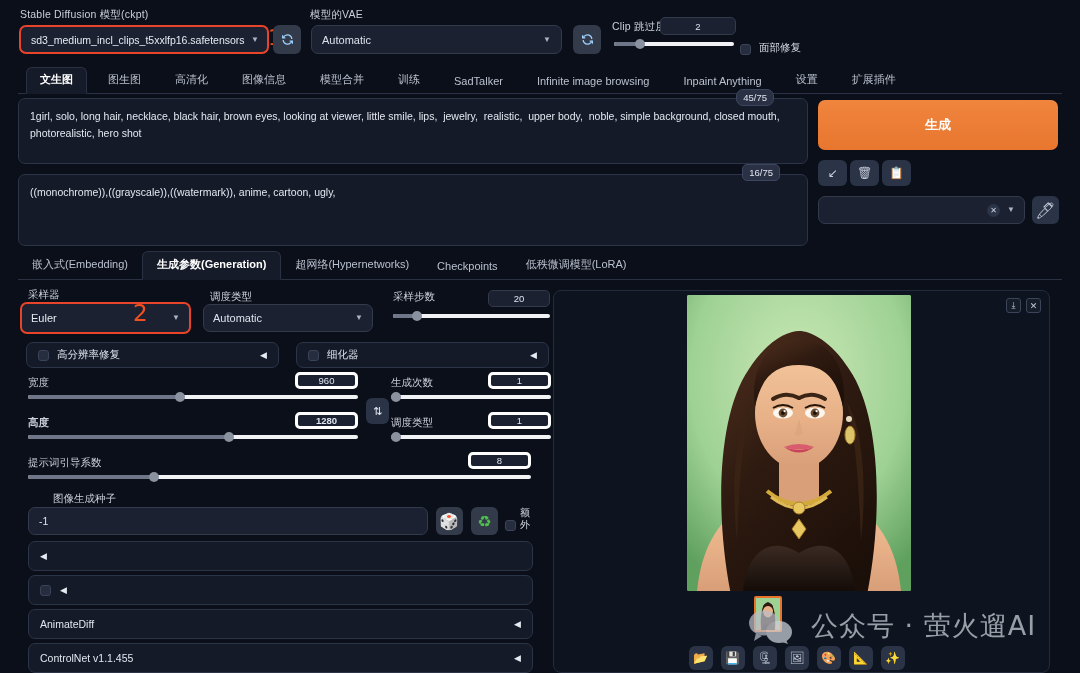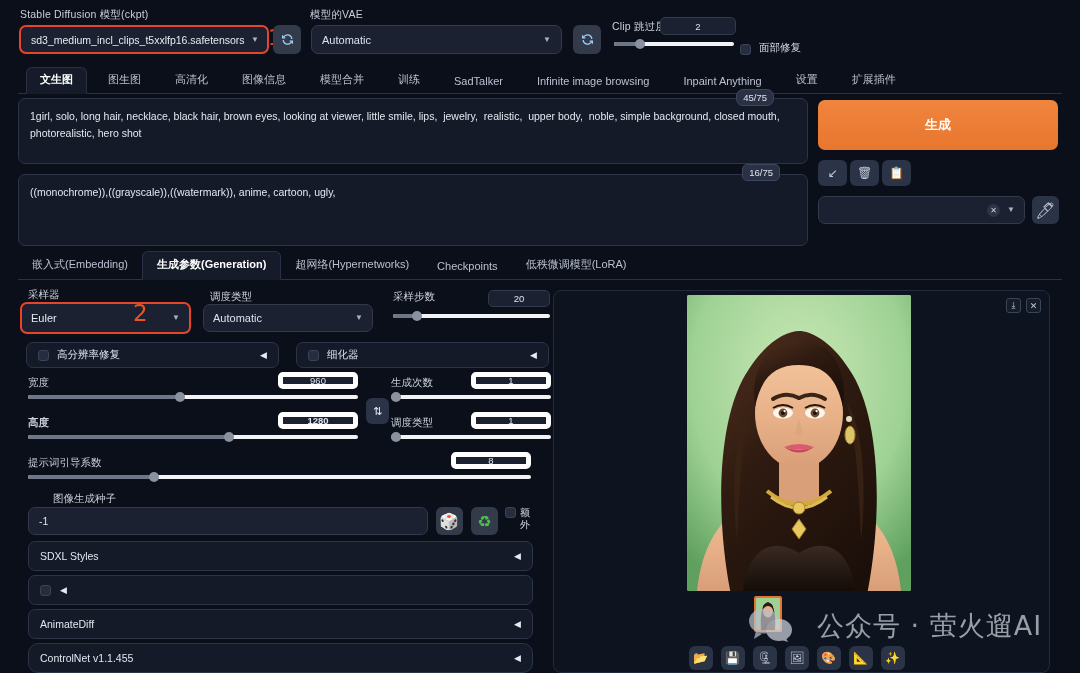--- a/index.html
+++ b/index.html
@@ -167,46 +167,46 @@
   .tri { color: #e6eaf2; font-size: 9px; }
   .hr-fix { position: absolute; left: 8px; top: 54px; width: 253px; }
   .refiner { position: absolute; left: 278px; top: 54px; width: 253px; }
 
   .wblk { position: absolute; left: 10px; top: 88px; width: 330px; }
   .hblk { position: absolute; left: 10px; top: 128px; width: 330px; font-weight: bold; }
   .cfgblk { position: absolute; left: 10px; top: 168px; width: 503px; }
   .nblk { position: absolute; left: 373px; top: 88px; width: 160px; }
   .bblk { position: absolute; left: 373px; top: 128px; width: 160px; }
   .numpill {
-    position: absolute; right: 0; top: -4px; width: 80px; height: 17px;
-    background: #1b2131; border: 5px solid #ffffff; border-radius: 5px;
+    position: absolute; right: 0; top: -4px; width: 63px; height: 17px;
+    background: #1b2131; border: 3px solid #ffffff; border-radius: 5px;
     font-size: 9.5px; color: #dfe4ee; display: flex; align-items: center; justify-content: center;
   }
   .rowslider { position: absolute; left: 0; top: 19px; width: 100%; }
   .swapbtn {
     position: absolute; left: 348px; top: 110px; width: 23px; height: 26px;
     background: #2b3346; border-radius: 6px; display: flex; align-items: center;
     justify-content: center; color: #e3e8f1; font-size: 11px; cursor: pointer;
   }
 
   .seedlbl { position: absolute; left: 10px; top: 204px; margin-left: 25px; }
   .seedbox {
     position: absolute; left: 10px; top: 219px; width: 400px; height: 28px;
     background: #1b2131; border: 1px solid #333a4c; border-radius: 7px;
     display: flex; align-items: center; padding: 0 10px; font-size: 10.5px; color: #dfe4ee;
   }
   .dicebtn { position: absolute; left: 418px; top: 219px; width: 27px; height: 28px; }
   .recyclebtn { position: absolute; left: 453px; top: 219px; width: 27px; height: 28px; }
-  .extrabox { position: absolute; left: 487px; top: 219px; display: flex; gap: 4px; align-items: flex-start; }
+  .extrabox { position: absolute; left: 487px; top: 219px; display: flex; gap: 4px; align-items: flex-end; }
   .extrabox .tt { font-size: 10px; line-height: 12px; color: #d5dbe6; width: 13px; }
 
   .acc1 { position: absolute; left: 10px; top: 253px; width: 505px; height: 30px; }
   .acc2 { position: absolute; left: 10px; top: 287px; width: 505px; height: 30px; }
   .acc3 { position: absolute; left: 10px; top: 321px; width: 505px; height: 30px; gap: 27px; }
-  .acc4 { position: absolute; left: 10px; top: 355px; width: 505px; height: 30px; border-radius: 10px; }
+  .acc4 { position: absolute; left: 10px; top: 355px; width: 505px; height: 30px; }
 
   
   .rpanel {
     position: absolute; left: 553px; top: 290px; width: 497px; height: 383px;
     background: #0d131f; border: 1px solid #232b3c; border-radius: 8px;
   }
   .imgtools { position: absolute; right: 8px; top: 7px; display: flex; gap: 5px; }
   .itbtn {
     width: 15px; height: 15px; border: 1px solid #3c4558; border-radius: 3px;
     display: flex; align-items: center; justify-content: center; color: #c3cad7; font-size: 9px;
@@ -219,21 +219,21 @@
   .thumbstrip { position: absolute; left: 200px; top: 305px; display: flex; gap: 4px; }
   .thumb { width: 28px; height: 36px; border: 2px solid #e8742c; border-radius: 2px; overflow: hidden; }
   .btoolbar { position: absolute; left: 135px; top: 355px; display: flex; gap: 8px; }
   .btool {
     width: 24px; height: 24px; background: #2b3346; border-radius: 6px;
     display: flex; align-items: center; justify-content: center; font-size: 12px; cursor: pointer;
   }
 
   
   .watermark {
-    position: absolute; left: 748px; top: 608px; display: flex; align-items: flex-start; gap: 23px;
+    position: absolute; left: 748px; top: 608px; display: flex; align-items: flex-end; gap: 17px;
     pointer-events: none; opacity: .72;
   }
   .wm-text { font-size: 27px; color: #cfd4dc; letter-spacing: 1px; font-family: "DejaVu Sans", sans-serif; }
 </style>
 </head>
 <body>
 
 <div class="app">
 
   <div class="topbar">
@@ -409,21 +409,20 @@
     </div>
     <div class="iconbtn recyclebtn">
       <span style="color:#4ec14e">♻</span>
     </div>
     <div class="extrabox">
       <span class="cbox"></span>
       <span class="tt">额外</span>
     </div>
 
     <div class="accordion acc1">
-      <span class="title">SDXL Styles</span>
       <span class="tri">◀</span>
     </div>
     <div class="accordion acc2">
       <span class="cbox" style="margin-right:9px"></span>
       <span class="tri">◀</span>
     </div>
     <div class="accordion acc3">
       <span class="title">AnimateDiff</span>
       <span class="tri">◀</span>
     </div>

